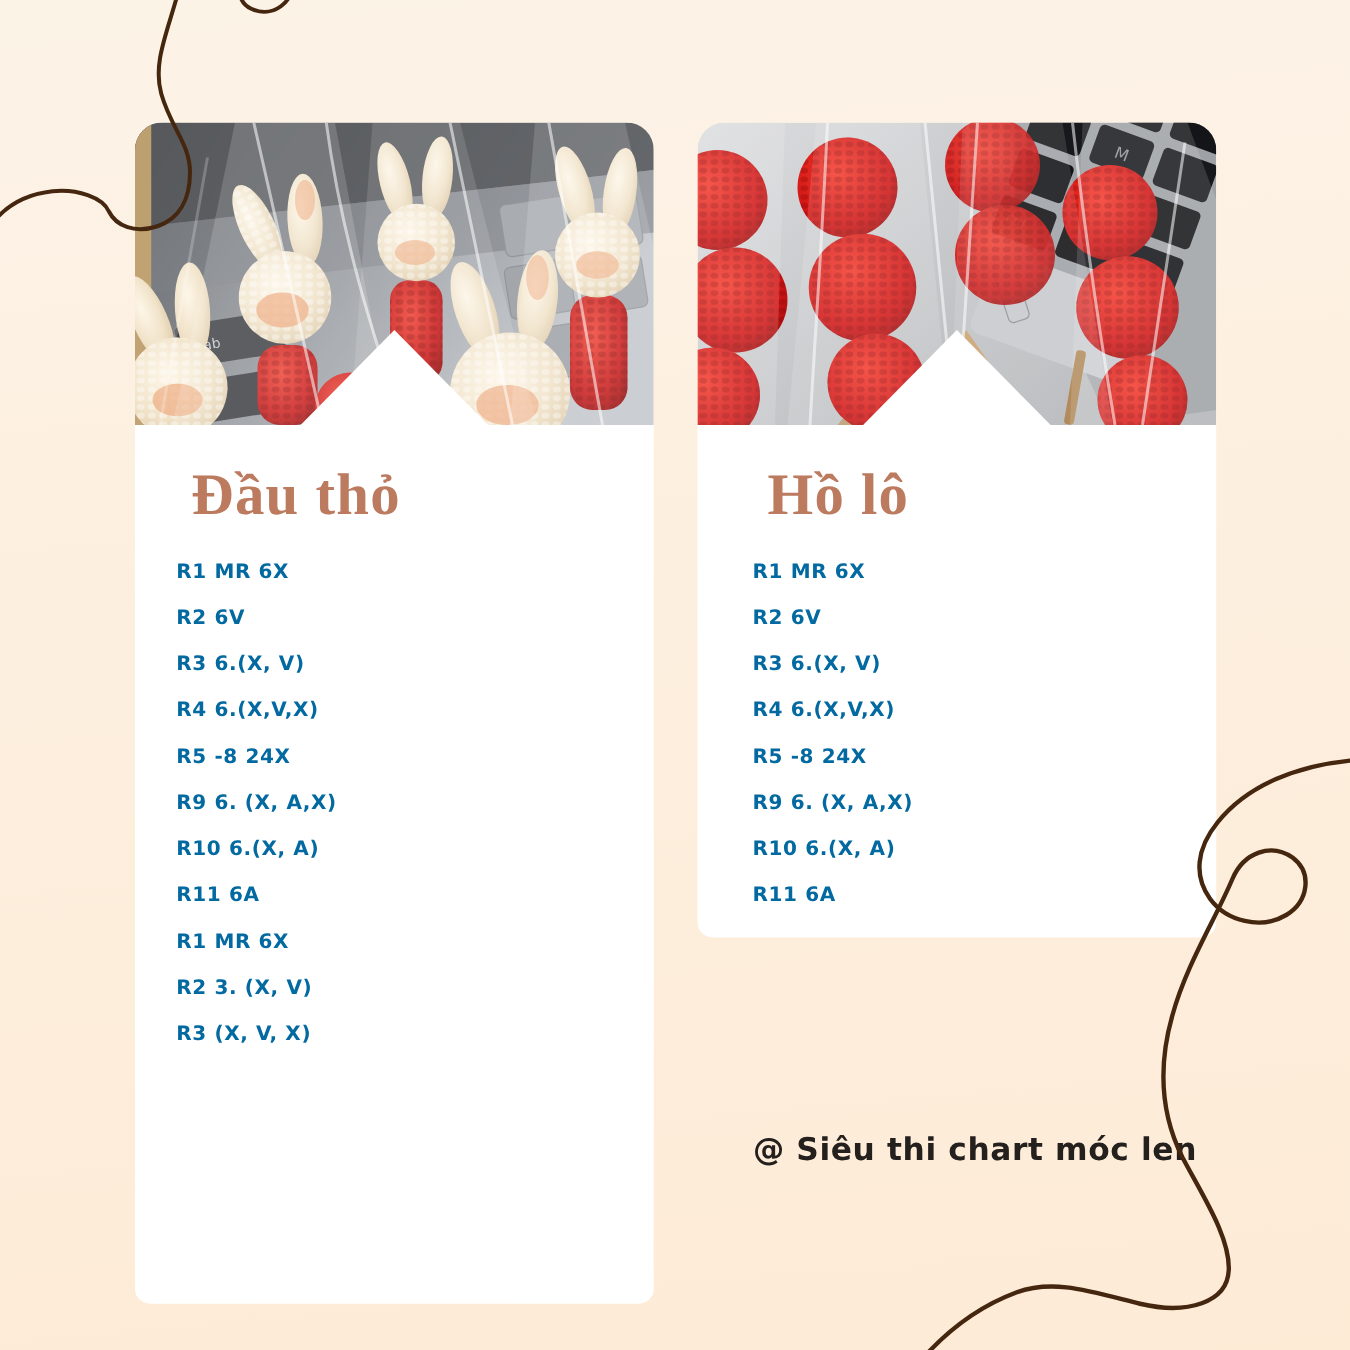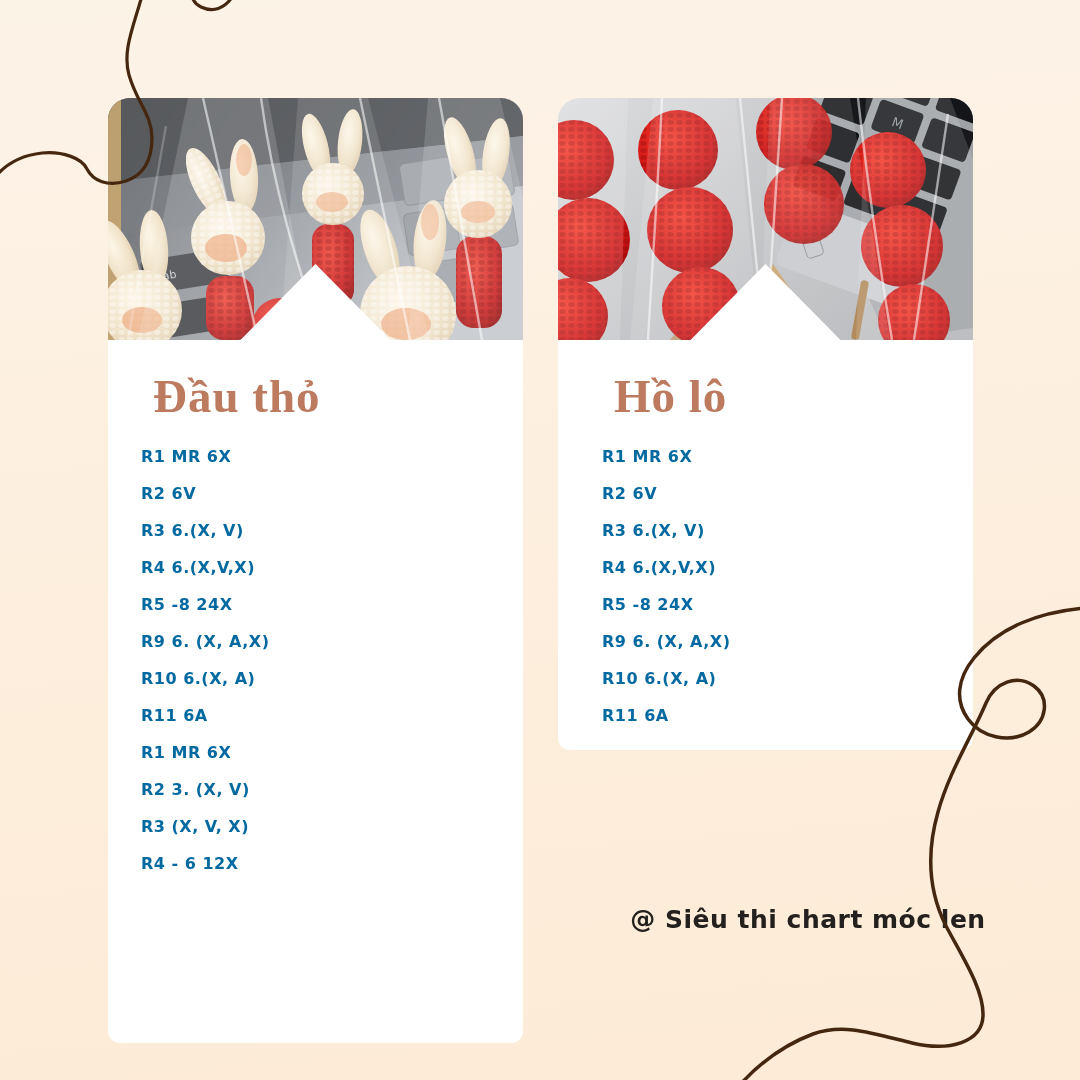--- a/index.html
+++ b/index.html
@@ -29,21 +29,21 @@
     font-family:"Liberation Serif","DejaVu Serif",serif;
     font-weight:700; font-size:47px; line-height:52px;
     color:#bc7a5f; margin:0 0 16px 12px; letter-spacing:1px;
   }
   .section2 .title { margin-top:8px; }
   .row {
     font-weight:700; font-size:16px; line-height:37px;
     color:#0369a1; letter-spacing:0.5px; white-space:pre;
   }
   .watermark {
-    position:absolute; left:623px; top:905px; width:370px; z-index:3;
+    position:absolute; left:595px; top:905px; width:370px; z-index:3;
     text-align:center; font-weight:700; font-size:25px;
     color:#24201d; letter-spacing:0.5px;
   }
 </style>
 </head>
 <body>
 
 <div class="canvas">
 
   <div class="card card-left">
@@ -158,21 +158,20 @@
         <div class="row">R4 6.(X,V,X)</div>
         <div class="row">R5 -8 24X</div>
         <div class="row">R9 6. (X, A,X)</div>
         <div class="row">R10 6.(X, A)</div>
         <div class="row">R11 6A</div>
       </div>
       <div class="section2">
         <div class="row">R1 MR 6X</div>
         <div class="row">R2 3. (X, V)</div>
         <div class="row">R3 (X, V, X)</div>
-        <div class="row">R4 - 6 12X</div>
       </div>
     </div>
   </div>
 
   <div class="card card-right">
     <div class="photo">
       <svg viewBox="0 0 415 242">
         <defs>
           <linearGradient id="lgDesk" x1="0" y1="0" x2="1" y2="0.7">
             <stop offset="0" stop-color="#dcdddf"></stop>

